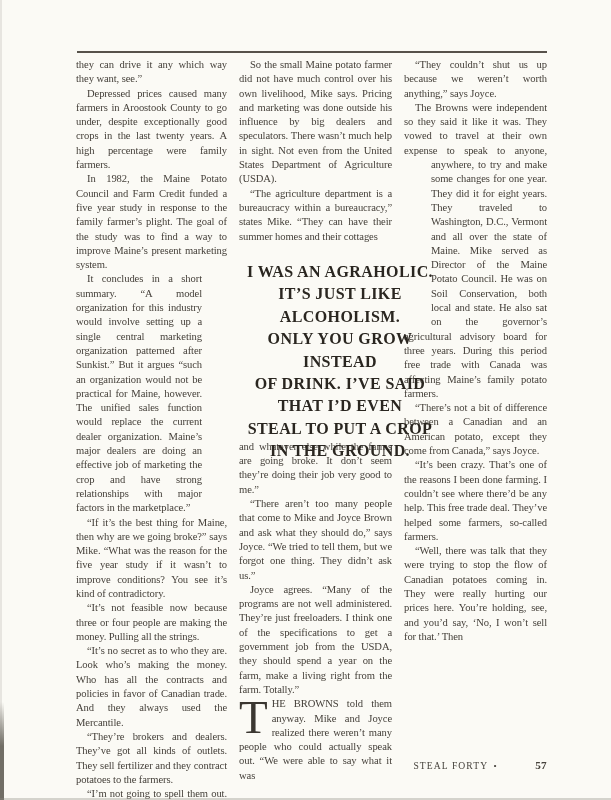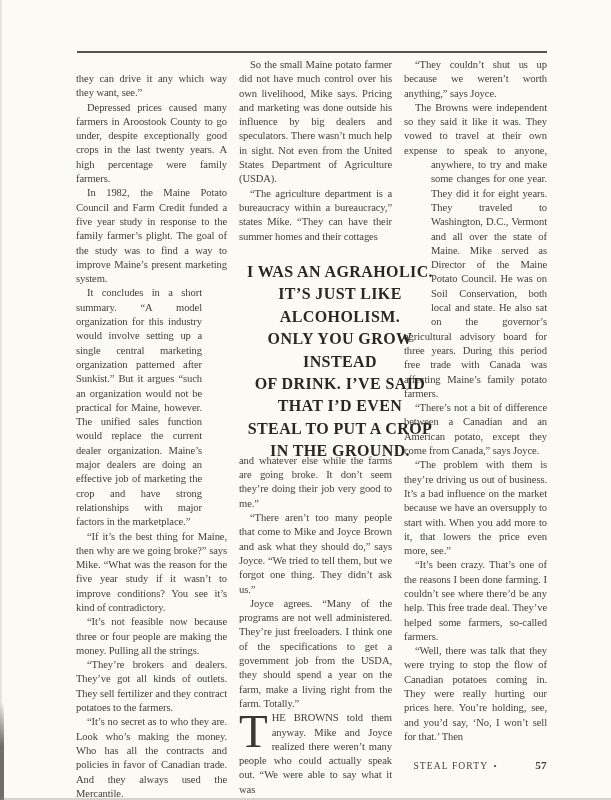--- a/index.html
+++ b/index.html
@@ -29,21 +29,21 @@
     text-align: justify;
     font-size: 10.6px;
     line-height: 14.3px;
     letter-spacing: -0.1px;
     hyphens: auto; -webkit-hyphens: auto;
   }
   .col1 { width: 151px; }
   .col2 { width: 153px; }
   .col3 { width: 143px; }
   .col p { margin: 0; text-indent: 11px; }
-  .col p.noindent { text-indent: 0; margin-top: 14px; }
+  .col p.noindent { text-indent: 0; }
   .narrow-right { margin-right: 25px; }
   .quote-spacer { height: 196px; }
   .quote-intrude { float: left; width: 27px; height: 170px; }
   .pull-quote {
     position: absolute; left: 235px; top: 261px;
     width: 210px;
     text-align: center;
     font-weight: bold;
     font-size: 16px;
     line-height: 22.4px;
@@ -95,22 +95,22 @@
 
     <div class="col col1">
       <p class="noindent">they can drive it any which way they want, see.”</p>
       <p>Depressed prices caused many farmers in Aroostook County to go under, despite exceptionally good crops in the last twenty years. A high percentage  were family farmers.</p>
       <p>In 1982, the Maine Potato Council and Farm Credit funded a five year study in response to the family farmer’s plight. The goal of the study was to find a way to improve Maine’s present marketing system.</p>
       <div class="narrow-right">
         <p>It concludes in a short summary. “A model organization for this industry would involve setting up a single central marketing organization patterned after Sunkist.” But  it argues “such an organization would not be practical for Maine, however. The unified sales function would replace the current dealer organization. Maine’s major dealers are doing an effective job of marketing the crop and have strong relationships with major factors in the marketplace.”</p>
       </div>
       <p>“If it’s the best thing for Maine, then why are we going broke?” says Mike. “What was the reason for the five year study if it wasn’t to improve conditions? You see it’s kind of contradictory.</p>
       <p>“It’s not feasible now because three or four people are making the money.  Pulling all the strings.</p>
+      <p>“It’s no secret as to who they are. Look who’s making the money. Who has all the contracts and policies in favor of Canadian trade. And they always used the Mercantile.</p>
       <p>“They’re brokers and dealers. They’ve got all kinds of outlets. They sell fertilizer and they contract potatoes to the farmers.</p>
-      <p>“It’s no secret as to who they are. Look who’s making the money. Who has all the contracts and policies in favor of Canadian trade. And they always used the Mercantile.</p>
       <p>“I’m not going to spell them out. There was a time when I would have. But I’m out of farming, my blood pressure’s down and I don’t want to be sued.”</p>
     </div>
 
     <div class="col col2">
       <p>So the small Maine potato farmer did not have much control over his own livelihood, Mike says. Pricing and marketing was done outside his influence by big dealers and speculators. There wasn’t much help in sight. Not even from the United States Department of Agriculture (USDA).</p>
       <p>“The agriculture department is a bureaucracy within a bureaucracy,” states Mike. “They can have their summer homes and their cottages</p>
       <div class="quote-spacer"></div>
       <p class="noindent">and whatever else while the farms are going broke. It don’t seem they’re doing their job very good to me.”</p>
       <p>“There aren’t too many people that come to Mike and Joyce Brown and ask what they should do,” says Joyce. “We tried to tell them, but we forgot one thing. They didn’t ask us.”</p>
       <p>Joyce agrees. “Many of the programs are not well administered. They’re just freeloaders. I think one of the specifications to get a government job  from the USDA, they should spend a year on the farm, make a living right from the farm. Totally.”</p>
@@ -118,21 +118,20 @@
         <span class="dropcap">T</span><span class="lead-caps">HE BROWNS</span><span> told them anyway. Mike and Joyce realized there weren’t many people who could actually speak out. “We were able to say what it was</span>
       </p>
     </div>
 
     <div class="col col3">
       <p>“They couldn’t shut us up because we weren’t worth anything,” says Joyce.</p>
       <p>
         <span>The Browns were independent so they said it like it was.  They vowed to travel at their own expense to speak to anyone, anywhere, to try </span><span class="quote-intrude"></span><span>and make some changes for one year.  They did it for eight years. They traveled to Washington, D.C., Vermont and all over the state of Maine. Mike served as Director of the Maine Potato Council.  He was on Soil Conservation, both local and state. He also sat on the governor’s agricultural advisory board for three years.  During this period free trade with Canada was affecting Maine’s family potato farmers.</span>
       </p>
       <p>“There’s not a bit of difference between a Canadian and an American potato, except they come from Canada,” says Joyce.</p>
-      <p>“The problem with them is they’re driving us out of business.  It’s a bad influence on the market because we have an oversupply to start with. When you add more to it, that lowers the price even more, see.”</p>
       <p>“It’s been crazy. That’s one of the reasons I been done farming. I couldn’t see where there’d be any help. This free trade deal.  They’ve helped some farmers, so-called farmers.</p>
       <p>“Well, there was talk that they were trying to stop the flow of Canadian potatoes coming in. They were really hurting our prices here. You’re holding, see, and you’d say, ‘No, I won’t sell for that.’ Then</p>
     </div>
 
   </div>
 
   <div class="pull-quote">I WAS AN AGRAHOLIC.
 IT’S JUST LIKE
 ALCOHOLISM.
 ONLY YOU GROW INSTEAD

